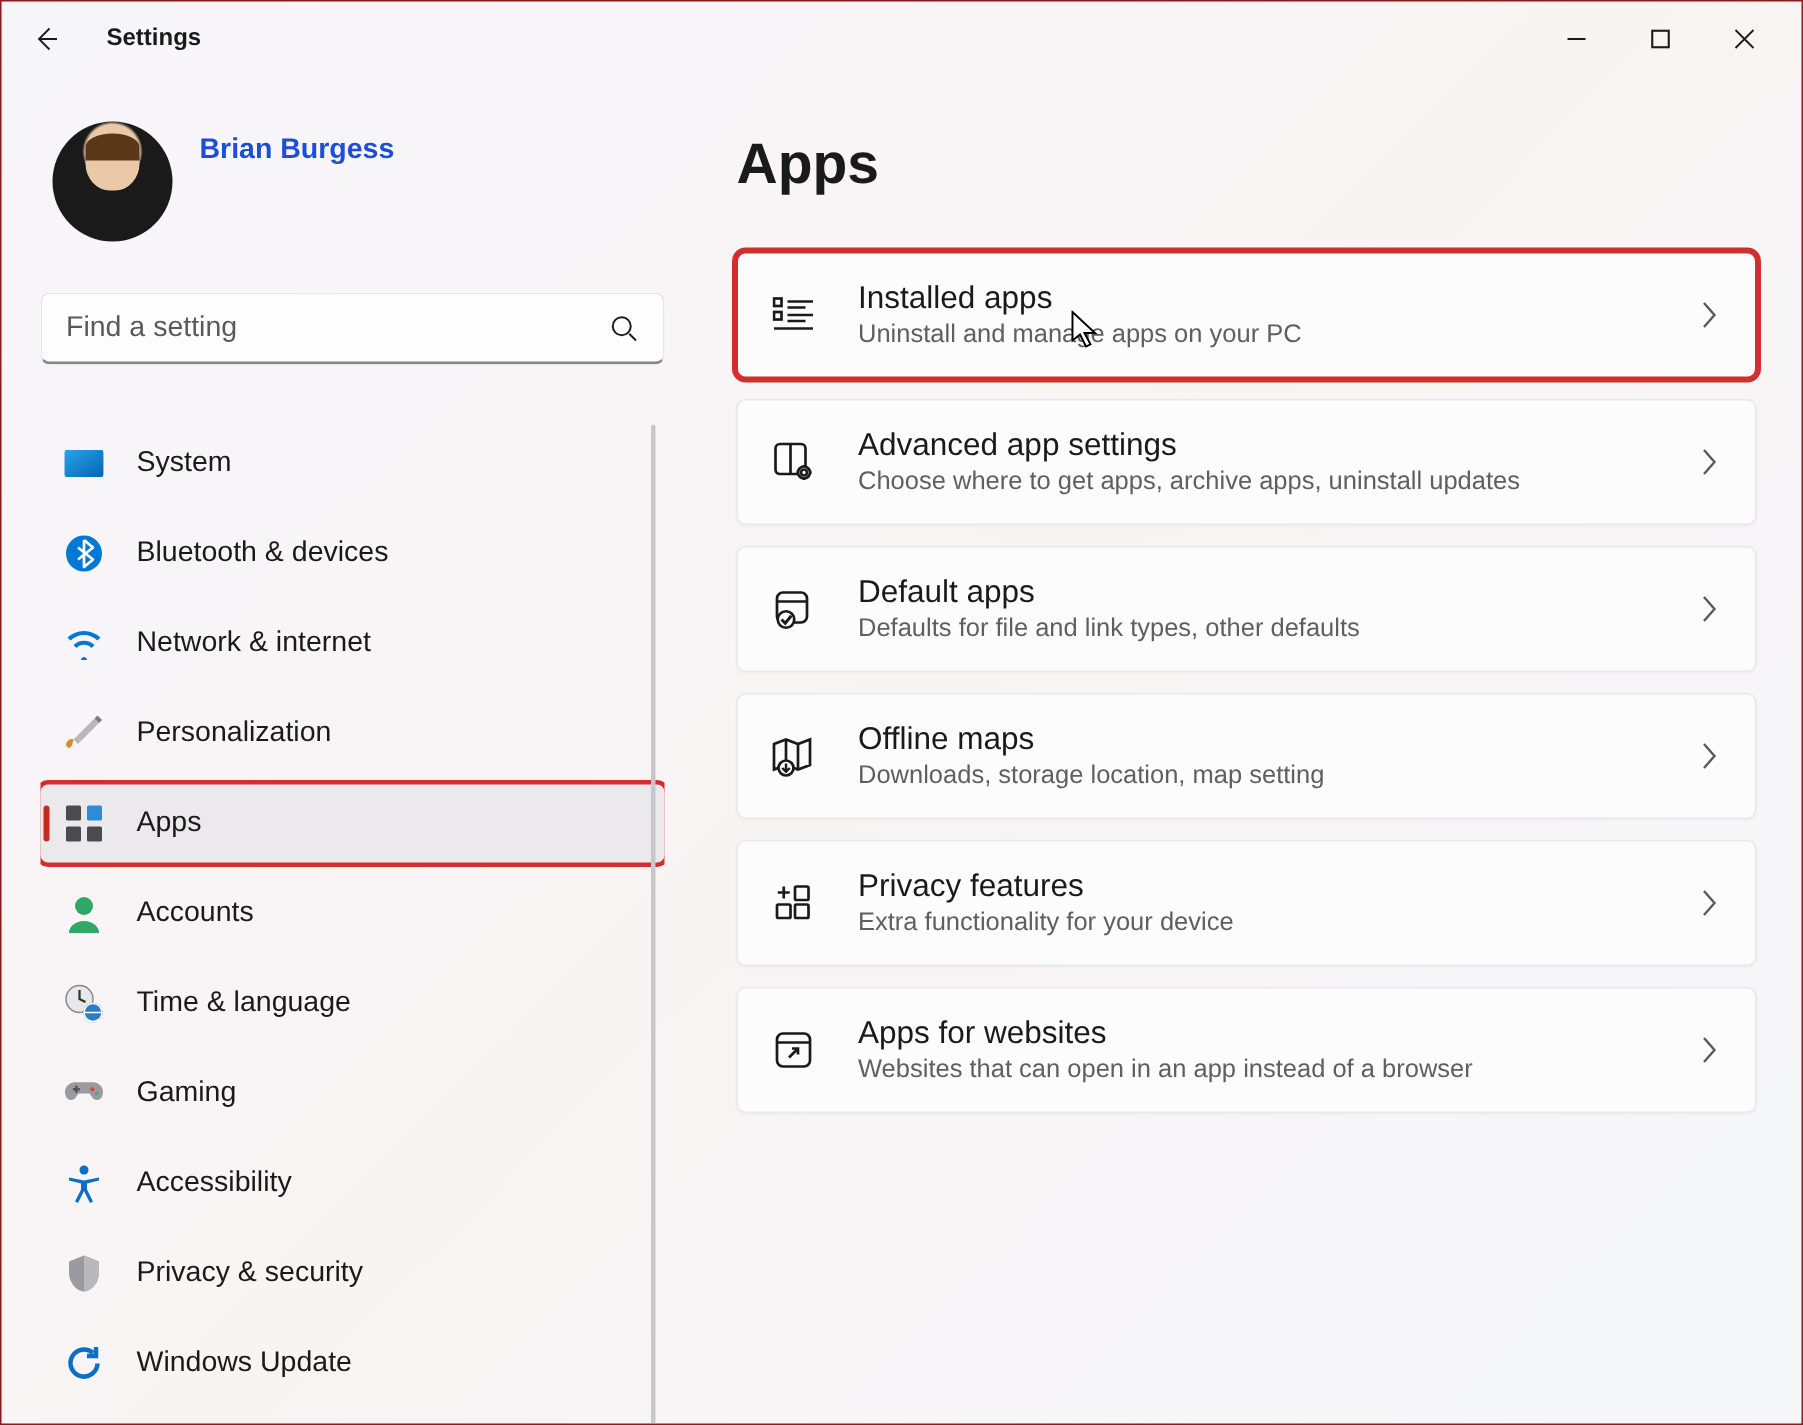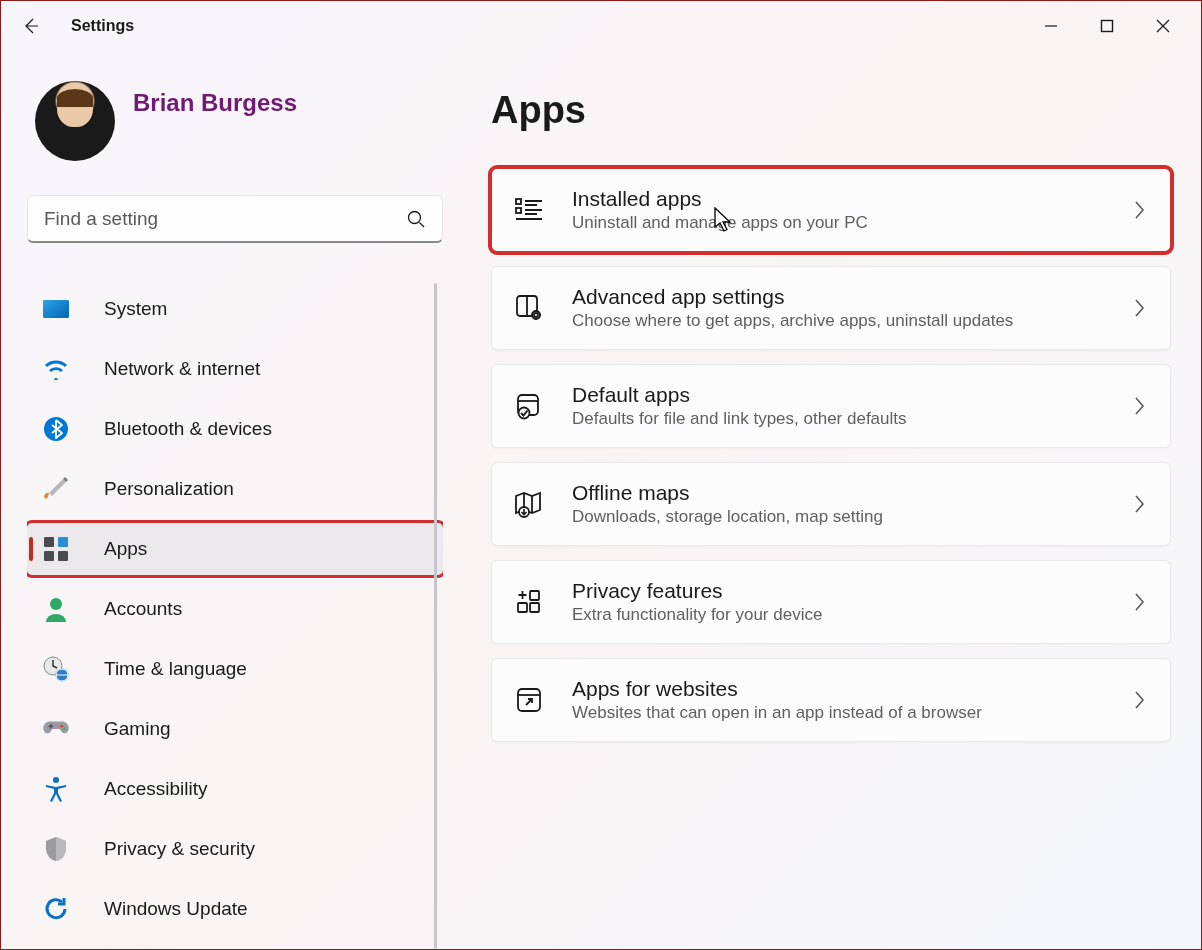--- a/index.html
+++ b/index.html
@@ -74,23 +74,23 @@
   }
   .avatar::after{
     content:'';
     position:absolute;
     top:8px; left:22px;
     width:36px; height:18px;
     background:#5a3718;
     border-radius:50% 50% 0 0;
   }
   .profile-name {
-    font-size: 24px;
+    font-size: 19px;
     font-weight:600;
-    color:#701a75;
+    color:#1d4ed8;
     margin-top: 8px;
   }
   .search-box {
     display:flex;
     align-items:center;
     height: 48px;
     background:#fdfdfe;
     border:1px solid #e5e5e8;
     border-bottom: 2px solid #888;
     border-radius:6px;
@@ -117,21 +117,21 @@
     top:0;
     width:3px;
     height: 100%;
     background: #c7c7cb;
     border-radius:2px;
   }
   .nav-item {
     display:flex;
     align-items:center;
     height: 52px;
-    gap: 35px;
+    gap: 22px;
     padding: 0 16px;
     border-radius:5px;
     font-size: 19px;
     color:#1a1a1a;
     margin-bottom: 8px;
     position:relative;
   }
   .nav-item.selected {
     background: #ece9ed;
   }
@@ -267,35 +267,35 @@
                   <stop offset="1" stop-color="#0066b6"></stop>
                 </linearGradient>
               </defs>
             </svg>
         </span>
         <span>System</span>
       </div>
 
       <div class="nav-item">
         <span class="nav-icon">
-          <svg width="26" height="22" viewBox="0 0 26 22" fill="#0078d4">
-              <path d="M13 20 a2 2 0 1 0 0.001 0 M6 12 a10 10 0 0 1 14 0 l-2 2 a7 7 0 0 0 -10 0 z M2 7 a16 16 0 0 1 22 0 l-2 2 a13 13 0 0 0 -18 0 z"></path>
-            </svg>
-        </span>
-        <span>Network &amp; internet</span>
-      </div>
-
-      <div class="nav-item">
-        <span class="nav-icon">
           <svg width="26" height="26" viewBox="0 0 26 26">
               <circle cx="13" cy="13" r="12" fill="#0078d4"></circle>
               <path d="M13 4 L13 22 L19 17 L9 9 M13 4 L19 9 L9 17" stroke="#fff" stroke-width="1.8" fill="none" stroke-linejoin="round"></path>
             </svg>
         </span>
         <span>Bluetooth &amp; devices</span>
+      </div>
+
+      <div class="nav-item">
+        <span class="nav-icon">
+          <svg width="26" height="22" viewBox="0 0 26 22" fill="#0078d4">
+              <path d="M13 20 a2 2 0 1 0 0.001 0 M6 12 a10 10 0 0 1 14 0 l-2 2 a7 7 0 0 0 -10 0 z M2 7 a16 16 0 0 1 22 0 l-2 2 a13 13 0 0 0 -18 0 z"></path>
+            </svg>
+        </span>
+        <span>Network &amp; internet</span>
       </div>
 
       <div class="nav-item">
         <span class="nav-icon">
           <svg width="26" height="26" viewBox="0 0 26 26">
               <path d="M5 21 L3 23 L1 21 C1 18 4 16 6 17 Z" fill="#d98b2e"></path>
               <path d="M6 17 L20 3 L23 6 L9 20 Z" fill="#b7b7bd"></path>
               <path d="M20 3 L23 6 L25 4 L22 1 Z" fill="#7a7a80"></path>
             </svg>
         </span>

